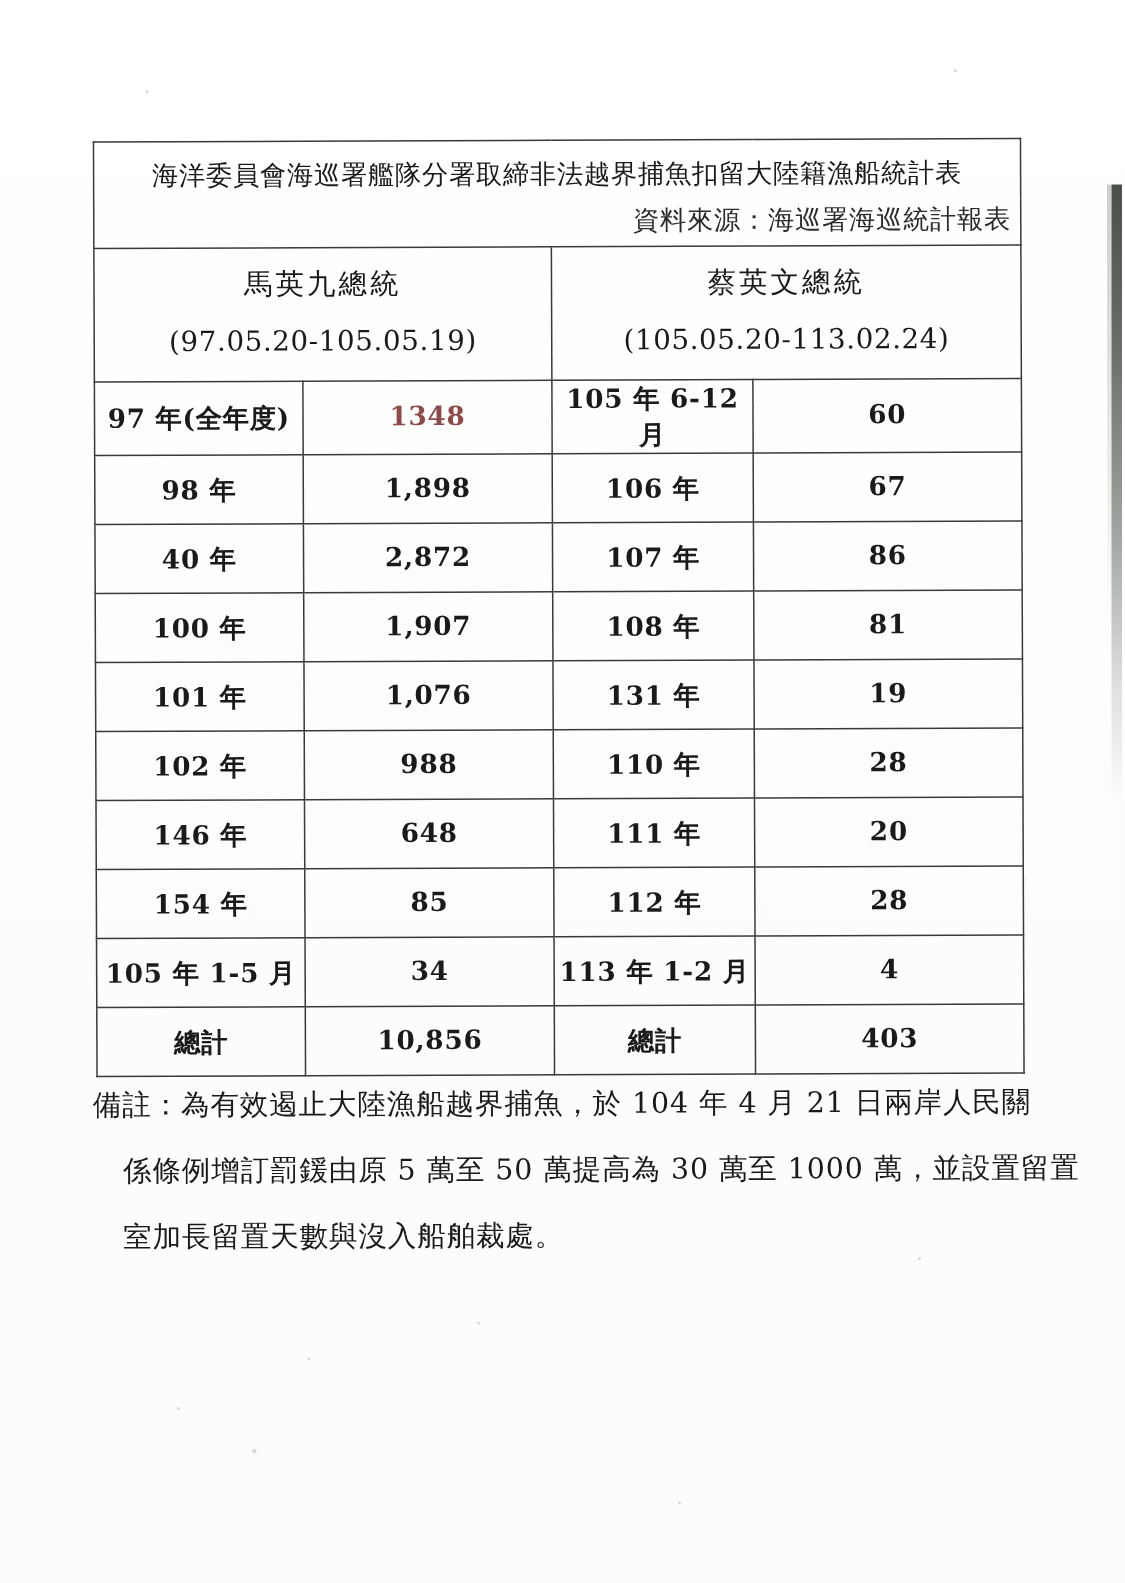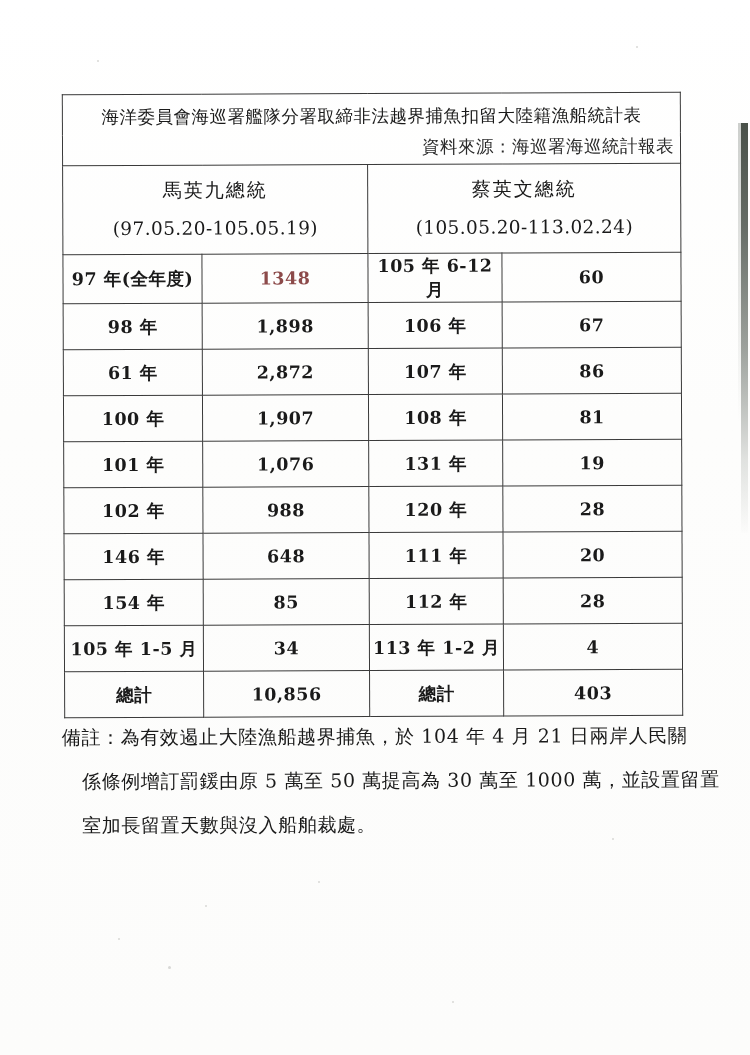--- a/index.html
+++ b/index.html
@@ -209,41 +209,41 @@
           <td class="data-cell">105 年 6-12 月</td>
           <td class="data-cell num-cell">60</td>
         </tr>
         <tr>
           <td class="data-cell">98 年</td>
           <td class="data-cell num-cell">1,898</td>
           <td class="data-cell">106 年</td>
           <td class="data-cell num-cell">67</td>
         </tr>
         <tr>
-          <td class="data-cell">61 年</td>
+          <td class="data-cell">40 年</td>
           <td class="data-cell num-cell">2,872</td>
           <td class="data-cell">107 年</td>
           <td class="data-cell num-cell">86</td>
         </tr>
         <tr>
           <td class="data-cell">100 年</td>
           <td class="data-cell num-cell">1,907</td>
           <td class="data-cell">108 年</td>
           <td class="data-cell num-cell">81</td>
         </tr>
         <tr>
           <td class="data-cell">101 年</td>
           <td class="data-cell num-cell">1,076</td>
           <td class="data-cell">131 年</td>
           <td class="data-cell num-cell">19</td>
         </tr>
         <tr>
           <td class="data-cell">102 年</td>
           <td class="data-cell num-cell">988</td>
-          <td class="data-cell">120 年</td>
+          <td class="data-cell">110 年</td>
           <td class="data-cell num-cell">28</td>
         </tr>
         <tr>
           <td class="data-cell">146 年</td>
           <td class="data-cell num-cell">648</td>
           <td class="data-cell">111 年</td>
           <td class="data-cell num-cell">20</td>
         </tr>
         <tr>
           <td class="data-cell">154 年</td>

